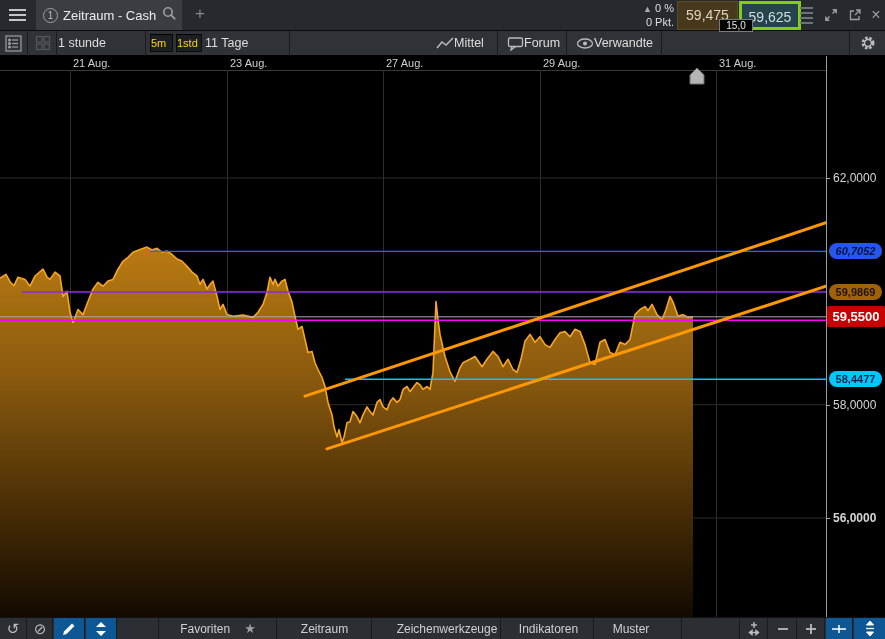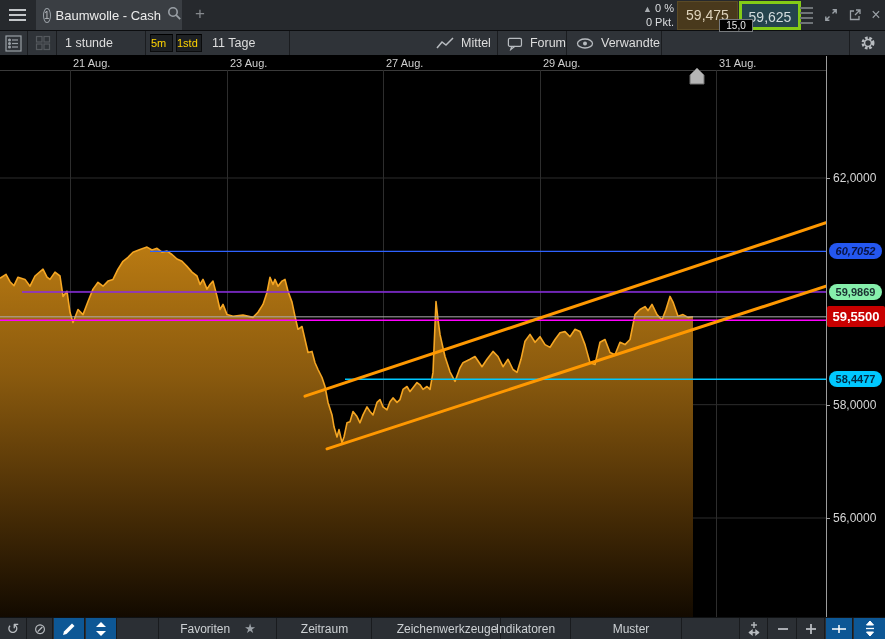--- a/index.html
+++ b/index.html
@@ -30,21 +30,21 @@
     border:1px solid #777a7d; color:#e8e8e8; font-size:10px; text-align:center; line-height:11px; z-index:6; }
   #drag-handle { left:800px; top:6px; width:13px; height:19px; cursor:grab; }
   #drag-handle .bar { position:absolute; left:0; width:13px; height:2px; background:#6e7377; }
   .win-btn { top:0; width:20px; height:30px; cursor:pointer; display:flex; align-items:center; justify-content:center; }
 
   
   #toolbar2 { position:absolute; left:0; top:30px; width:885px; height:26px; background:#2f3338;
     border-top:1px solid #0c0d0f; border-bottom:1px solid #000; }
   .t2cell { position:absolute; top:0; height:24px; border-right:1px solid #1a1c1f;
     display:flex; align-items:center; color:#dedede; font-size:12.5px; cursor:pointer; }
-  .t2label { padding-left:7px; white-space:nowrap; }
+  .t2label { padding-left:0; white-space:nowrap; }
   .t2icon { margin-left:8px; }
   .tf-mini { position:absolute; top:3px; height:18px; background:#1d2023; border:1px solid #0a0b0c;
     border-top-color:#000; color:#ffd400; font-size:11px; line-height:16px; cursor:pointer; }
 
   
   #chart-wrap { position:absolute; left:0; top:56px; width:885px; height:561px; background:#000; }
   #top-sep { position:absolute; left:0; top:14px; width:885px; height:1px; background:#3a3a3a; z-index:1; }
   #date-row { position:absolute; left:0; top:0; width:885px; height:14px; background:#000; z-index:2; }
   .date-label { position:absolute; top:1px; color:#cfcfcf; font-size:11px; white-space:nowrap; }
   #chart-svg { position:absolute; left:0; top:0; z-index:2; }
@@ -72,21 +72,21 @@
 <div id="app">
 
   <div id="titlebar">
     <div id="hamburger" class="tb-abs">
       <span>
         <span class="bar" style="top:9px"></span><span class="bar" style="top:14px"></span><span class="bar" style="top:19px"></span>
       </span>
     </div>
     <div id="inst-tab" class="tb-abs">
       <span id="inst-num">1</span>
-      <span id="inst-title">Baumwolle - Cash</span>
+      <span id="inst-title">Zeitraum - Cash</span>
       <span id="tab-search">
         <svg width="15" height="15" viewBox="0 0 15 15">
             <circle cx="6" cy="6" r="4.2" fill="none" stroke="#9aa0a6" stroke-width="1.6"></circle>
             <line x1="9.2" y1="9.2" x2="13.2" y2="13.2" stroke="#9aa0a6" stroke-width="1.8"></line>
           </svg>
       </span>
     </div>
     <div id="new-tab" class="tb-abs">+</div>
     <div id="change-block" class="tb-abs">
       <div><span id="change-arrow">▲</span>
@@ -211,24 +211,24 @@
         <line x1="345" y1="379.2981841000002" x2="826" y2="379.2981841000002" stroke="#00c8ff" stroke-width="1.5"></line>
         <line x1="305" y1="396.1679500000001" x2="826" y2="222.76692999999995" stroke="#ff9800" stroke-width="3" stroke-linecap="round"></line>
         <line x1="327" y1="448.8682600000001" x2="826" y2="286.23396999999983" stroke="#ff9800" stroke-width="3" stroke-linecap="round"></line>
         <path d="M697 12 L704 19 V28 H690 V19 Z" fill="#b5b5b5" stroke="#6e6e6e" stroke-width="1" transform="translate(0,56)"></path>
       </svg>
     <div id="axis-col">
         <div class="y-label" style="top: 115px;">62,0000</div>
         <div class="y-tick" style="top: 122px;"></div>
         <div class="y-label" style="top: 341.668px;">58,0000</div>
         <div class="y-tick" style="top: 348.668px;"></div>
-        <div class="y-label" style="top: 455.002px;">56,0000</div>
+        <div class="y-label" style="top: 455.002px; font-weight: bold;">56,0000</div>
         <div class="y-tick" style="top: 462.002px;"></div>
         <div class="price-pill" style="top: 187.372px; background: rgb(36, 87, 240); font-style: italic;">60,7052</div>
-        <div class="price-pill" style="top: 228.076px; background: #86efac;">59,9869</div>
+        <div class="price-pill" style="top: 228.076px; background: #a16207;">59,9869</div>
         <div id="current-tag" style="top: 250.334px;">59,5500</div>
         <div class="price-pill" style="top: 315.298px; background: rgb(0, 200, 255); border-radius: 8px;">58,4477</div>
       </div>
   </div>
 
   <div id="bottombar">
     <div class="bcell" style="left:0;width:27px">
       <span class="glyph">↺</span>
       </div>
     <div class="bcell" style="left:28px;width:25px">
@@ -249,21 +249,21 @@
     <div class="bcell" style="left:160px;width:117px">
       <span>Favoriten</span>
       <span class="star">★</span>
       </div>
     <div class="bcell" style="left:278px;width:94px">
       <span>Zeitraum</span>
       </div>
     <div class="bcell" style="left:394px;width:107px">
       <span>Zeichenwerkzeuge</span>
       </div>
-    <div class="bcell" style="left:481px;width:90px">
+    <div class="bcell" style="left:504px;width:90px">
       <span>Indikatoren</span>
       </div>
     <div class="bcell" style="left:581px;width:101px">
       <span>Muster</span>
       </div>
     <div class="bcell" style="left:683px;width:57px"></div>
     <div class="bcell" style="left:741px;width:27px">
       <svg width="14" height="15" viewBox="0 0 14 15" stroke="#b8bcc0" stroke-width="1.4" fill="#b8bcc0">
         <line x1="7" y1="1" x2="7" y2="7"></line>
           <line x1="4" y1="4" x2="10" y2="4"></line>

